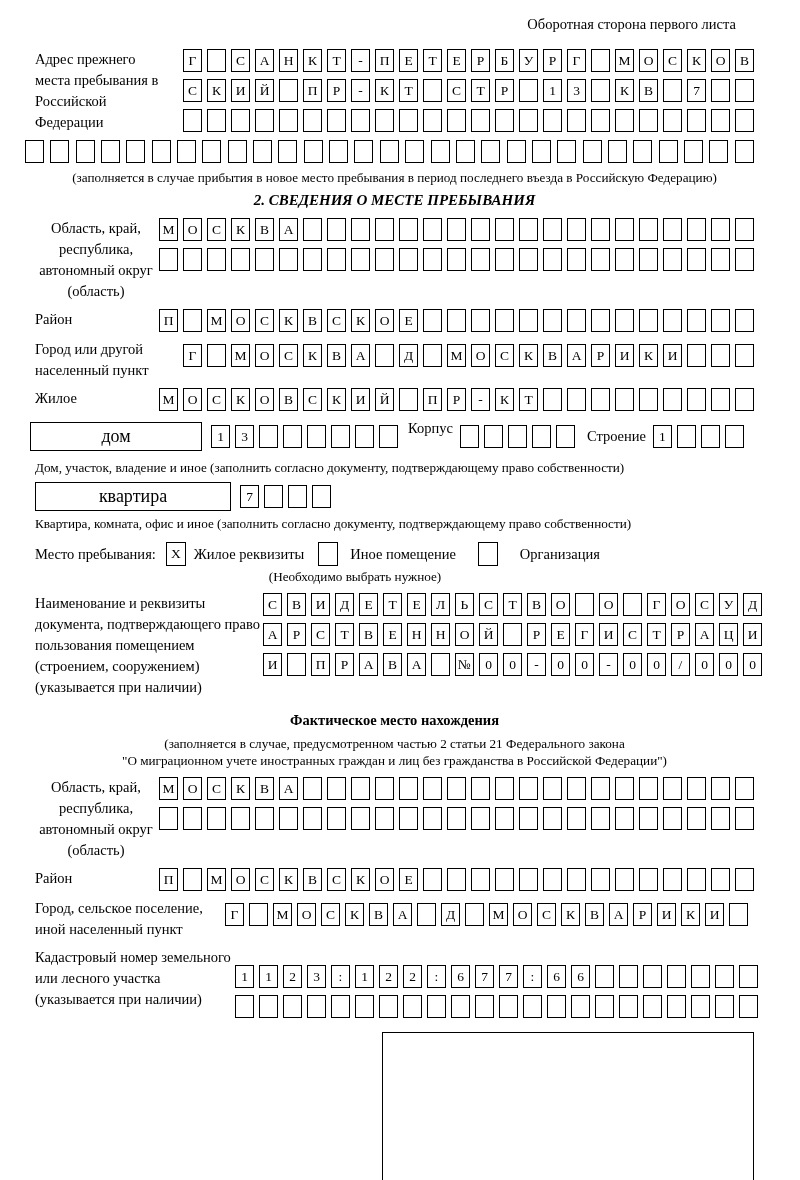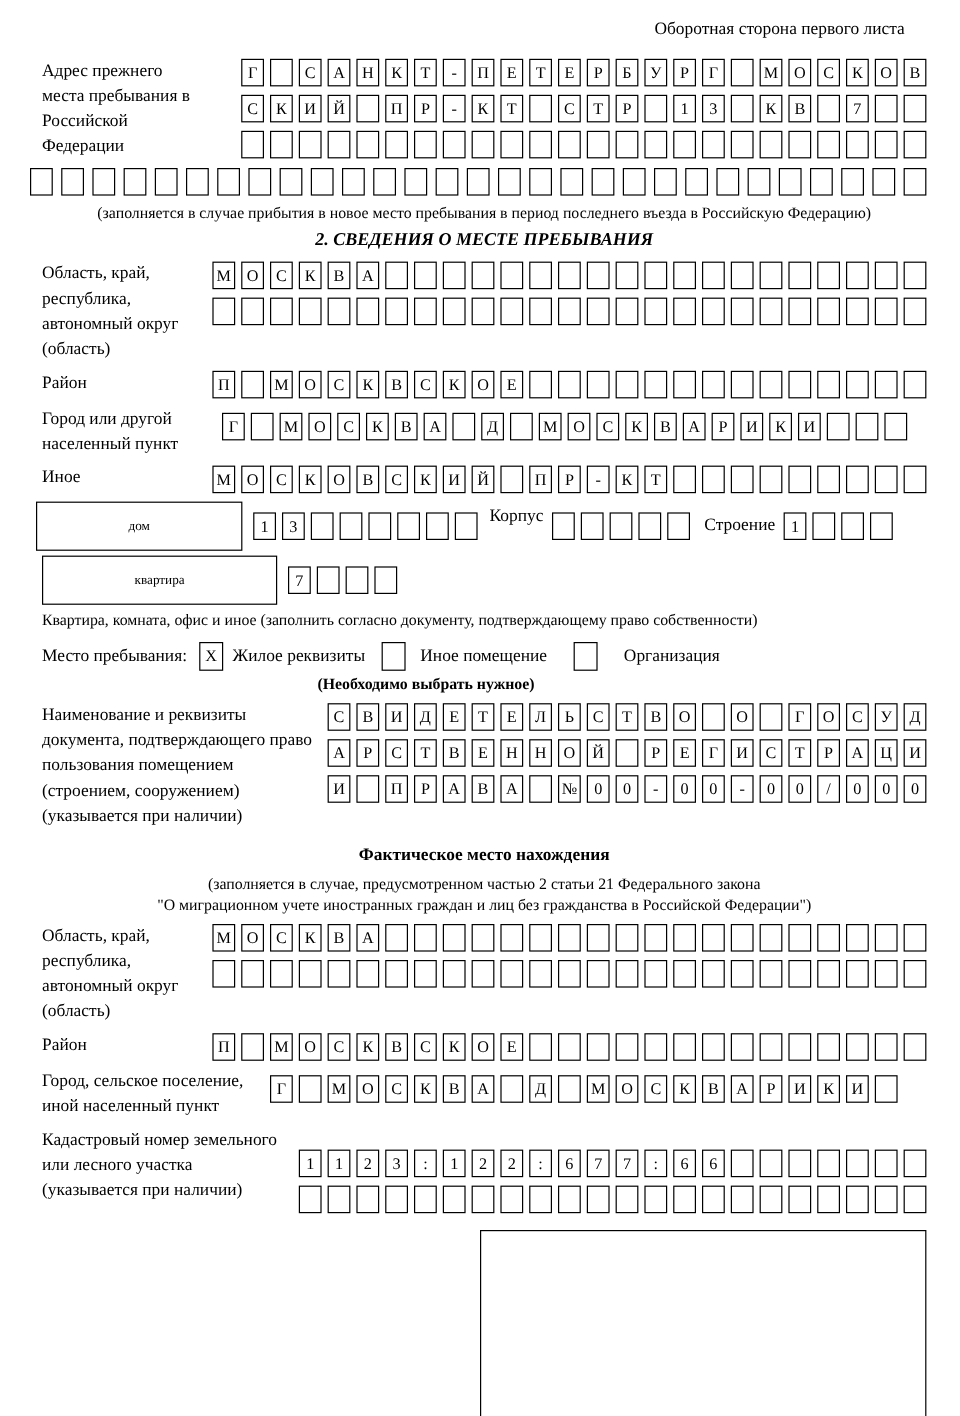--- a/index.html
+++ b/index.html
@@ -1,18 +1,18 @@
 <!DOCTYPE html>
 <html><head>
 <meta charset="utf-8">
 <style>
   html,body{margin:0;padding:0;background:#fff;}
   .page{
     width:800px;height:1180px;box-sizing:border-box;
-    padding:8px 28px 0 35px;
+    padding:8px 46px 0 35px;
     font-family:"Liberation Serif","DejaVu Serif",serif;
     color:#000;overflow:hidden;position:relative;
   }
   .header-note{text-align:right;font-size:14.5px;margin:8px 18px 16px 0;}
   .label{font-size:14.5px;line-height:21px;}
   .caption{font-size:13.2px;line-height:17px;}
   .center{text-align:center;}
   .section-title{font-size:15px;font-weight:bold;text-align:center;margin:6px 0 9px 0;font-style:italic;}
   .sub-title{font-size:14.5px;font-weight:bold;text-align:center;margin:14px 0 6px 0;}
 
@@ -21,27 +21,27 @@
     border:1.5px solid #000;display:inline-flex;align-items:center;justify-content:center;
     font-size:13.5px;line-height:1;background:#fff;
   }
   .cellrow{display:flex;gap:5px;justify-content:flex-end;}
   .cellrow.spread{justify-content:space-between;margin-left:-10px;margin-top:6px;}
   .rows{display:flex;flex-direction:column;gap:7px;flex:1;}
   .field{display:flex;align-items:flex-start;margin-bottom:7px;}
   .field .label{flex:0 0 auto;}
   .field .grow{flex:1;}
   .w138{width:138px;}
-  .w122{width:122px;}
+  .w122{width:122px;text-align:center;}
   .w200{width:200px;}
   .w228{width:228px;}
 
   .widebox{
-    box-sizing:border-box;border:1.5px solid #000;height:41px;
-    display:inline-flex;align-items:center;justify-content:center;font-size:11px;
+    box-sizing:border-box;border:1.5px solid #000;height:29px;
+    display:inline-flex;align-items:center;justify-content:center;font-size:18px;
   }
   .inline-row{display:flex;align-items:center;margin-bottom:4px;}
   .stay-row{display:flex;align-items:center;margin:10px 0 2px 0;font-size:14.5px;text-align:center;}
   .checkbox{width:20px;height:24px;flex:0 0 20px;}
   .stamp-box{
     box-sizing:border-box;border:1.5px solid #000;
     width:372px;height:176px;margin:14px 0 6px auto;
   }
 </style>
 </head>
@@ -286,21 +286,21 @@
         <span class="cell">И</span>
         <span class="cell">К</span>
         <span class="cell">И</span>
         <span class="cell"></span>
         <span class="cell"></span>
         <span class="cell"></span>
       </div>
   </div>
 
   <div class="field">
-    <div class="label grow">Иное</div>
+    <div class="label grow">Жилое</div>
     <div class="cellrow">
         <span class="cell">М</span>
         <span class="cell">О</span>
         <span class="cell">С</span>
         <span class="cell">К</span>
         <span class="cell">О</span>
         <span class="cell">В</span>
         <span class="cell">С</span>
         <span class="cell">К</span>
         <span class="cell">И</span>
@@ -344,20 +344,21 @@
         <span class="cell"></span>
       </div>
     <span class="label" style="margin:0 7px 0 12px;">Строение</span>
     <div class="cellrow">
         <span class="cell">1</span>
         <span class="cell"></span>
         <span class="cell"></span>
         <span class="cell"></span>
       </div>
   </div>
+  <div class="caption" style="margin:3px 0 6px 0;">Дом, участок, владение и иное (заполнить согласно документу, подтверждающему право собственности)</div>
 
   <div class="inline-row">
     <div class="widebox" style="width:196px;text-align:center;">квартира</div>
     <div class="cellrow" style="margin-left:9px;">
         <span class="cell">7</span>
         <span class="cell"></span>
         <span class="cell"></span>
         <span class="cell"></span>
       </div>
   </div>
@@ -365,21 +366,21 @@
 
   <div class="stay-row">
     <span>Место пребывания:</span>
     <span class="cell checkbox" style="margin-left:10px;">X</span>
     <span style="margin-left:8px;">Жилое реквизиты</span>
     <span class="cell checkbox" style="margin-left:14px;"></span>
     <span style="margin-left:12px;">Иное помещение</span>
     <span class="cell checkbox" style="margin-left:22px;"></span>
     <span style="margin-left:22px;">Организация</span>
   </div>
-  <div class="caption" style="margin:2px 0 8px 160px;width:320px;text-align:center;font-weight:bold;">(Необходимо выбрать нужное)</div>
+  <div class="caption" style="margin:2px 0 8px 160px;width:320px;text-align:center;">(Необходимо выбрать нужное)</div>
 
   <div class="field" style="margin-top:6px;">
     <div class="label w228">Наименование и реквизиты документа, подтверждающего право пользования помещением (строением, сооружением) (указывается при наличии)</div>
     <div class="rows">
       <div class="cellrow">
           <span class="cell">С</span>
           <span class="cell">В</span>
           <span class="cell">И</span>
           <span class="cell">Д</span>
           <span class="cell">Е</span>

